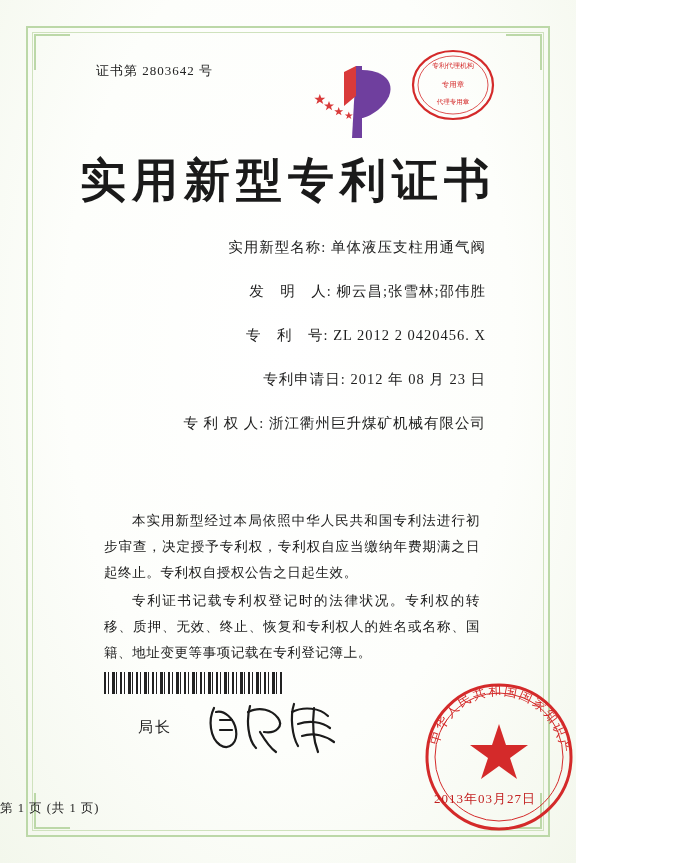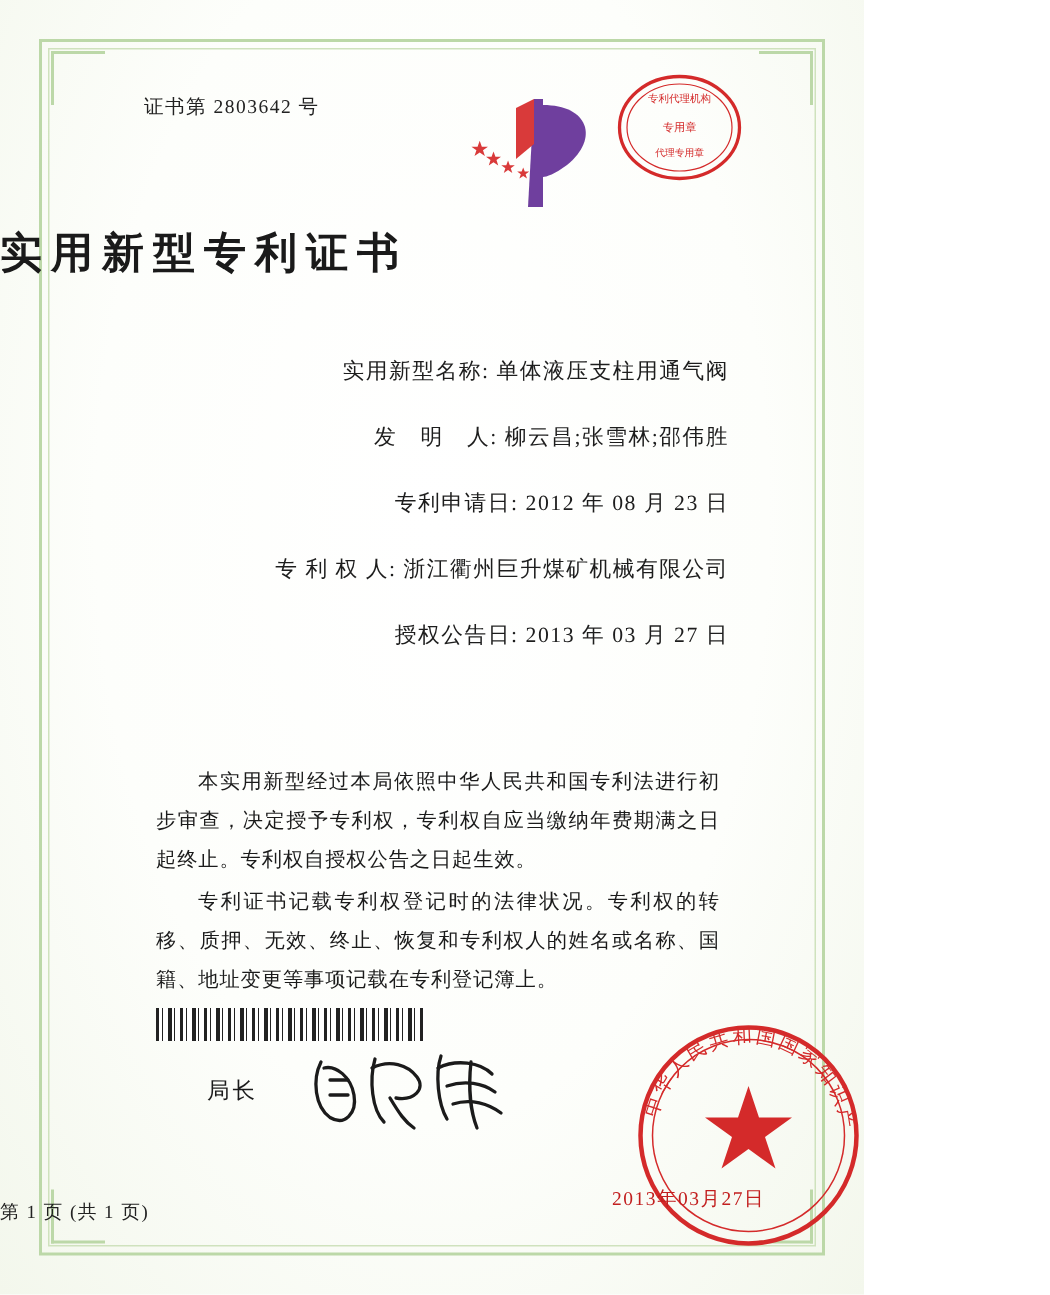--- a/index.html
+++ b/index.html
@@ -44,22 +44,22 @@
   .emblem{
     position:absolute;left:300px;top:62px;width:110px;height:80px;
   }
 
   .seal-top{
     position:absolute;right:80px;top:42px;width:86px;height:86px;
   }
 
   .title{
     position:absolute;left:0;right:0;top:150px;
-    text-align:left;
-    font-size:28px;
+    text-align:center;
+    font-size:46px;
     letter-spacing:6px;
     color:#1a1a1a;
     font-weight:bold;
     font-family:"DejaVu Serif", serif;
   }
 
   .fields{
     position:absolute;left:104px;top:238px;right:90px;text-align:right;
   }
   .field{
@@ -93,21 +93,21 @@
   }
   .signature{
     position:absolute;left:202px;top:690px;
     width:150px;height:70px;
   }
 
   .seal-main{
     position:absolute;left:414px;top:672px;width:170px;height:170px;
   }
   .seal-date{
-    position:absolute;left:408px;top:790px;
+    position:absolute;left:434px;top:790px;
     font-size:13px;color:#c21f1f;letter-spacing:1px;
     font-family:"Liberation Serif", serif;
   }
 
   .footer{
     position:absolute;left:0;right:0;top:800px;
     text-align:left;font-size:12.5px;color:#222;letter-spacing:1px;
   }
 </style>
 </head>
@@ -151,30 +151,30 @@
   <div class="fields">
     <div class="field">
       <span class="lab">实用新型名称:</span>
       <span class="val">单体液压支柱用通气阀</span>
     </div>
     <div class="field">
       <span class="lab">发　明　人:</span>
       <span class="val">柳云昌;张雪林;邵伟胜</span>
     </div>
     <div class="field">
+      <span class="lab">专　利　号:</span>
+      <span class="val">ZL 2012 2 0420456. X</span>
+    </div>
+    <div class="field">
       <span class="lab">专利申请日:</span>
       <span class="val">2012 年 08 月 23 日</span>
     </div>
     <div class="field">
       <span class="lab">专 利 权 人:</span>
       <span class="val">浙江衢州巨升煤矿机械有限公司</span>
-    </div>
-    <div class="field">
-      <span class="lab">授权公告日:</span>
-      <span class="val">2013 年 03 月 27 日</span>
     </div>
   </div>
 
   <div class="body-text">
     <p>本实用新型经过本局依照中华人民共和国专利法进行初步审查，决定授予专利权，专利权自应当缴纳年费期满之日起终止。专利权自授权公告之日起生效。</p>
     <p>专利证书记载专利权登记时的法律状况。专利权的转移、质押、无效、终止、恢复和专利权人的姓名或名称、国籍、地址变更等事项记载在专利登记簿上。</p>
   </div>
 
   <div class="barcode"></div>
 

